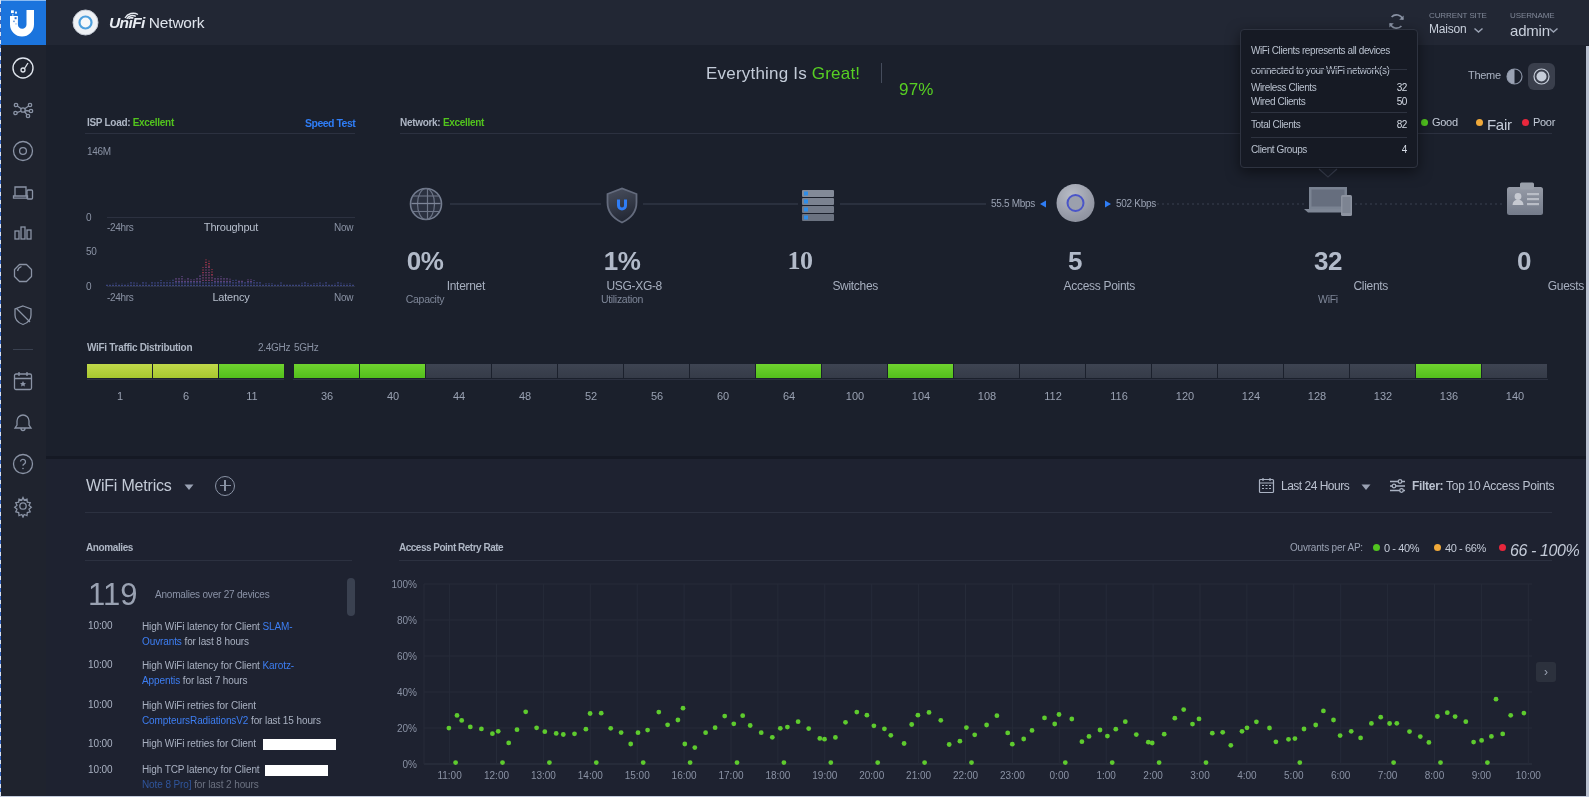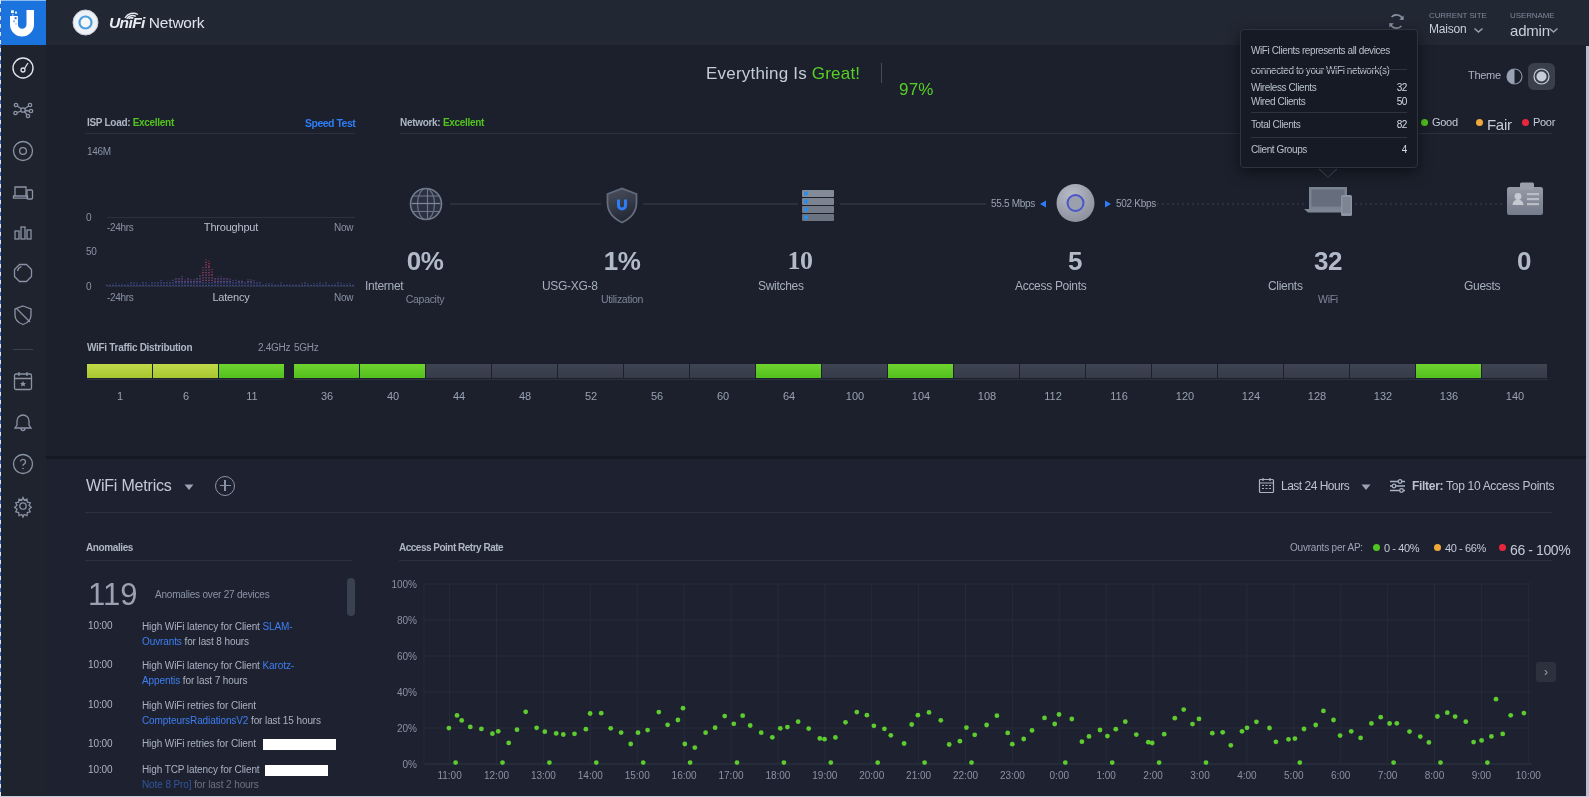--- a/index.html
+++ b/index.html
@@ -1,21 +1,21 @@
 <!DOCTYPE html>
 <html><head>
 <meta charset="utf-8">
 <style>
 * { margin:0; padding:0; box-sizing:border-box; }
 html,body { width:1589px; height:797px; overflow:hidden; }
 body { font-family:"Liberation Sans",sans-serif; background:#1b202c; position:relative; }
 .abs { position:absolute; }
 .chlab { position:absolute; text-align:center; font-size:11px; color:#99a1b2; }
 .num { font-size:26px; font-weight:bold; color:#b2bac9; text-align:center; letter-spacing:-0.5px; }
-.nlab { font-size:12px; letter-spacing:-0.3px; color:#a7afbf; text-align:left; }
+.nlab { font-size:12px; letter-spacing:-0.3px; color:#a7afbf; text-align:right; }
 .nsub { font-size:10.5px; letter-spacing:-0.3px; color:#7e8698; text-align:center; }
 .t10 { font-size:10px; letter-spacing:-0.1px; color:#a9b1c1; }
 .link { color:#3d7ef2; }
 .ptitle { font-size:10px; font-weight:bold; letter-spacing:-0.3px; color:#aeb6c4; }
 .tip { font-size:10px; letter-spacing:-0.4px; color:#b9c1ce; }
 .axlab { font-size:10px; letter-spacing:-0.3px; color:#8a92a4; }
 </style>
 </head>
 <body>
 
@@ -456,21 +456,21 @@
 <div class="abs t10" style="left:142px;top:779px;opacity:.55;"><span class="link">Note 8 Pro]</span> for last 2 hours</div>
 
 <div class="abs ptitle" style="left:399px;top:542px;letter-spacing:-0.5px;">Access Point Retry Rate</div>
 <div class="abs" style="left:399px;top:560px;width:1153px;height:1px;background:#2c3140;"></div>
 <div class="abs" style="left:1290px;top:542px;font-size:10px;letter-spacing:-0.2px;color:#9aa2b3;">Ouvrants per AP:</div>
 <div class="abs" style="left:1373px;top:544px;width:7px;height:7px;border-radius:50%;background:#51c41f;"></div>
 <div class="abs" style="left:1384px;top:542px;font-size:11px;letter-spacing:-0.4px;color:#c3cad7;">0 - 40%</div>
 <div class="abs" style="left:1434px;top:544px;width:7px;height:7px;border-radius:50%;background:#f0a93a;"></div>
 <div class="abs" style="left:1445px;top:542px;font-size:11px;letter-spacing:-0.4px;color:#c3cad7;">40 - 66%</div>
 <div class="abs" style="left:1499px;top:544px;width:7px;height:7px;border-radius:50%;background:#e8273c;"></div>
-<div class="abs" style="left:1510px;top:542px;font-size:14px;letter-spacing:-0.4px;color:#c3cad7;">66 - 100%</div>
+<div class="abs" style="left:1510px;top:542px;font-size:16px;letter-spacing:-0.4px;color:#c3cad7;font-style:italic;">66 - 100%</div>
 
 <svg class="abs" style="left:0;top:0;" width="1589" height="797" viewBox="0 0 1589 797">
 <line x1="424.0" y1="764.0" x2="1532.0" y2="764.0" stroke="#2e3443" stroke-width="1"></line>
 <line x1="424.0" y1="728.0" x2="1532.0" y2="728.0" stroke="#262b39" stroke-width="1"></line>
 <line x1="424.0" y1="692.0" x2="1532.0" y2="692.0" stroke="#262b39" stroke-width="1"></line>
 <line x1="424.0" y1="656.0" x2="1532.0" y2="656.0" stroke="#262b39" stroke-width="1"></line>
 <line x1="424.0" y1="620.0" x2="1532.0" y2="620.0" stroke="#262b39" stroke-width="1"></line>
 <line x1="424.0" y1="584.0" x2="1532.0" y2="584.0" stroke="#262b39" stroke-width="1"></line>
 <line x1="449.6" y1="584.0" x2="449.6" y2="764.0" stroke="#262b39" stroke-width="1"></line>
 <line x1="496.5" y1="584.0" x2="496.5" y2="764.0" stroke="#262b39" stroke-width="1"></line>

